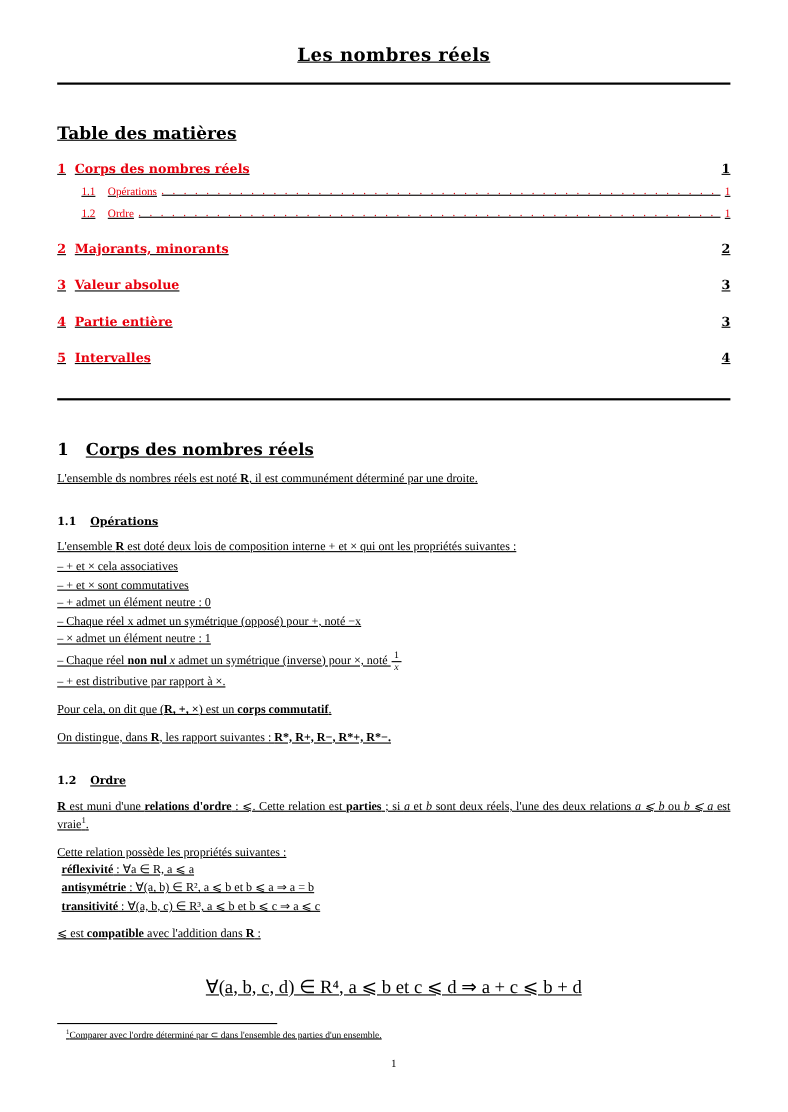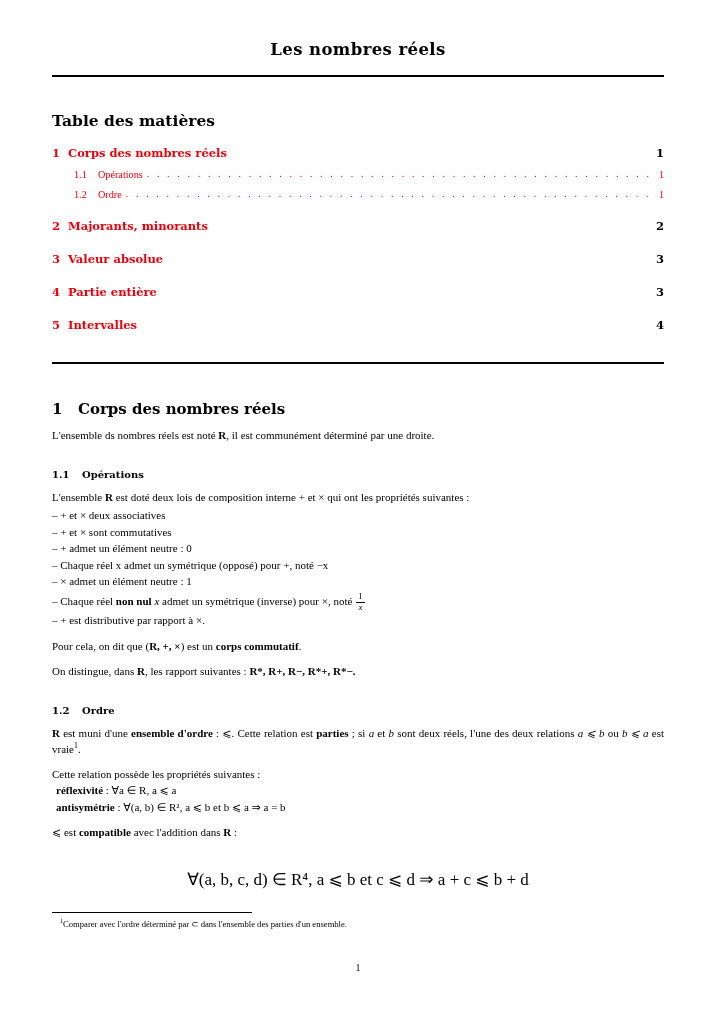--- a/index.html
+++ b/index.html
@@ -20,20 +20,21 @@
     width: 716px;
     height: 1011px;
     padding: 0;
     box-sizing: border-box;
   }
   .content {
     position: absolute;
     left: 52px;
     top: 40px;
     width: 612px;
+    text-decoration: underline;
   }
   .doc-title {
     text-align: center;
     font-size: 16.5px;
     font-weight: bold;
     letter-spacing: 0.4px;
     margin: 0 0 16px 0;
     font-family: "DejaVu Serif", serif;
   }
   .rule {
@@ -242,21 +243,21 @@
 
     <h2 class="sub">
       <span class="num">1.1</span><span>Opérations</span>
     </h2>
 
     <p class="body">
       <span>L'ensemble </span><b>R</b><span> est doté deux lois de composition interne + et × qui ont les propriétés suivantes :</span>
     </p>
 
     <ul class="dashlist">
-      <li>– + et × deux associatives</li>
+      <li>– + et × cela associatives</li>
       <li>– + et × sont commutatives</li>
       <li>– + admet un élément neutre : 0</li>
       <li>– Chaque réel x admet un symétrique (opposé) pour +, noté −x</li>
       <li>– × admet un élément neutre : 1</li>
       <li style="line-height:2.0;">
         <span>– Chaque réel </span><b>non nul</b> <i>x</i><span> admet un symétrique (inverse) pour ×, noté </span><span class="frac"><span class="num-f">1</span><span class="den-f it">x</span></span>
       </li>
       <li>– + est distributive par rapport à ×.</li>
     </ul>
 
@@ -266,30 +267,33 @@
 
     <p class="body tight">
       <span>On distingue, dans </span><b>R</b><span>, les rapport suivantes : </span><b>R*, R+, R−, R*+, R*−.</b>
     </p>
 
     <h2 class="sub">
       <span class="num">1.2</span><span>Ordre</span>
     </h2>
 
     <p class="body">
-      <b>R</b><span> est muni d'une </span><b>ensemble d'ordre</b><span> : ⩽. Cette relation est </span><b>parties</b><span> ; si </span><i>a</i><span> et </span><i>b</i><span> sont deux réels, l'une des deux relations </span><i>a ⩽ b</i><span> ou </span><i>b ⩽ a</i><span> est vraie</span><sup>1</sup><span>.</span>
+      <b>R</b><span> est muni d'une </span><b>relations d'ordre</b><span> : ⩽. Cette relation est </span><b>parties</b><span> ; si </span><i>a</i><span> et </span><i>b</i><span> sont deux réels, l'une des deux relations </span><i>a ⩽ b</i><span> ou </span><i>b ⩽ a</i><span> est vraie</span><sup>1</sup><span>.</span>
     </p>
 
     <p class="body tight">Cette relation possède les propriétés suivantes :</p>
 
     <p class="propline">
       <b>réflexivité</b><span> : ∀a ∈ R, a ⩽ a</span>
     </p>
     <p class="propline">
       <b>antisymétrie</b><span> : ∀(a, b) ∈ R², a ⩽ b et b ⩽ a ⇒ a = b</span>
+    </p>
+    <p class="propline">
+      <b>transitivité</b><span> : ∀(a, b, c) ∈ R³, a ⩽ b et b ⩽ c ⇒ a ⩽ c</span>
     </p>
 
     <p class="body tight">
       <span>⩽ est </span><b>compatible</b><span> avec l'addition dans </span><b>R</b><span> :</span>
     </p>
 
     <div class="display-eq">∀(a, b, c, d) ∈ R⁴, a ⩽ b et c ⩽ d ⇒ a + c ⩽ b + d</div>
 
     <div class="footnote-rule"></div>
     <p class="footnote">

